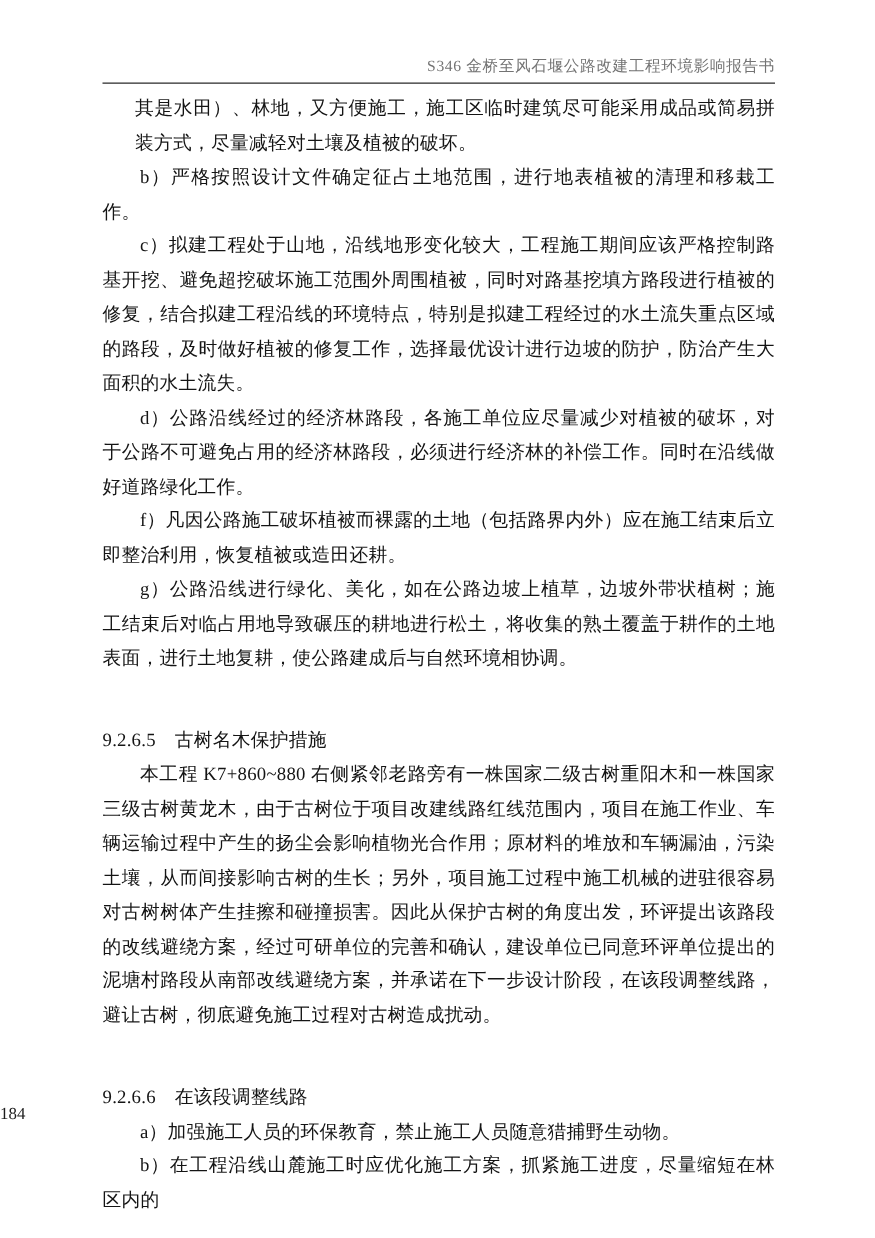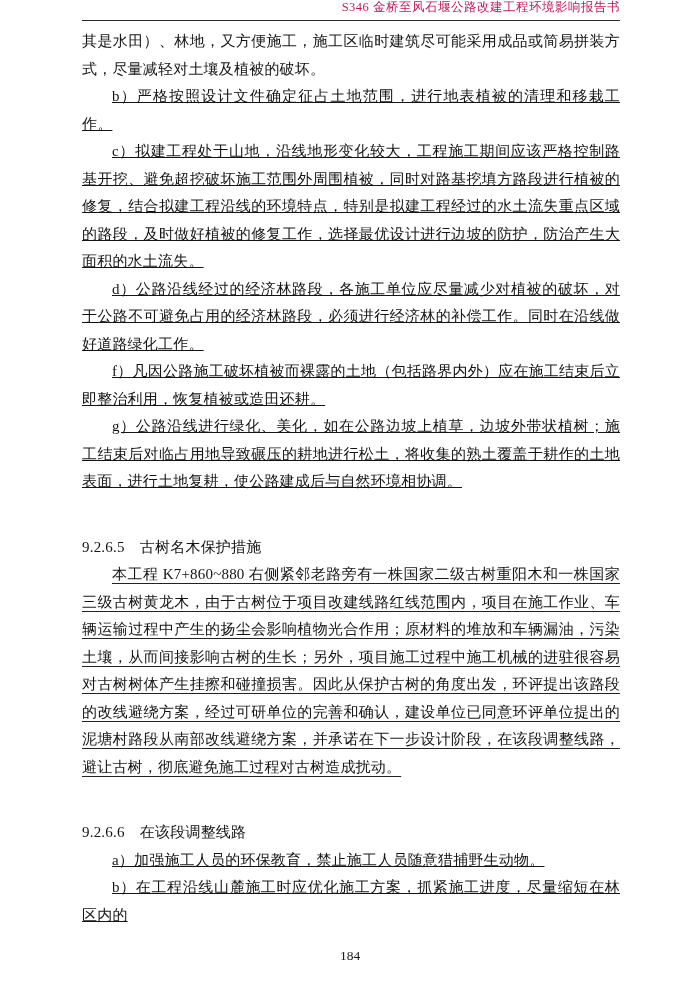--- a/index.html
+++ b/index.html
@@ -11,52 +11,53 @@
     box-sizing: border-box;
     font-family: "Liberation Serif", "DejaVu Serif", serif;
     color: #141414;
     overflow: hidden;
   }
   .content {
     width: 538px;
     margin: 0 auto 0 82px;
   }
   .header {
+    padding-top: 46px;
     text-align: right;
     font-size: 12.5px;
     line-height: 15px;
-    color: #be185d;
+    color: #737373;
     letter-spacing: 0.5px;
   }
   .header-rule {
     margin-top: 5px;
     border-bottom: 1.6px solid #2a2a2a;
   }
   .doc-body {
     margin-top: 7px;
     font-size: 15px;
     line-height: 27.5px;
     text-align: justify;
     letter-spacing: 0.2px;
   }
   .para { margin: 0; padding: 0; }
-  .para.indent { text-indent: 2em; text-decoration: underline; }
-  .para.flush { text-indent: 0; }
+  .para.indent { text-indent: 2em; }
+  .para.flush { text-indent: 0; margin-left: 26px; }
   .para.heading { text-indent: 0; margin-top: 38px; }
   .para.underline {
     text-decoration-thickness: 1px;
     text-underline-offset: 4px;
     text-decoration-color: #222;
   }
   .footer {
     position: absolute;
     left: 0;
     right: 0;
-    top: 948px;
-    text-align: center;
+    top: 883px;
+    text-align: left;
     font-size: 13.5px;
     color: #1b1b1b;
   }
 </style>
 </head>
 <body>
 
 <div class="page">
   <div class="content">
     <div class="header">

